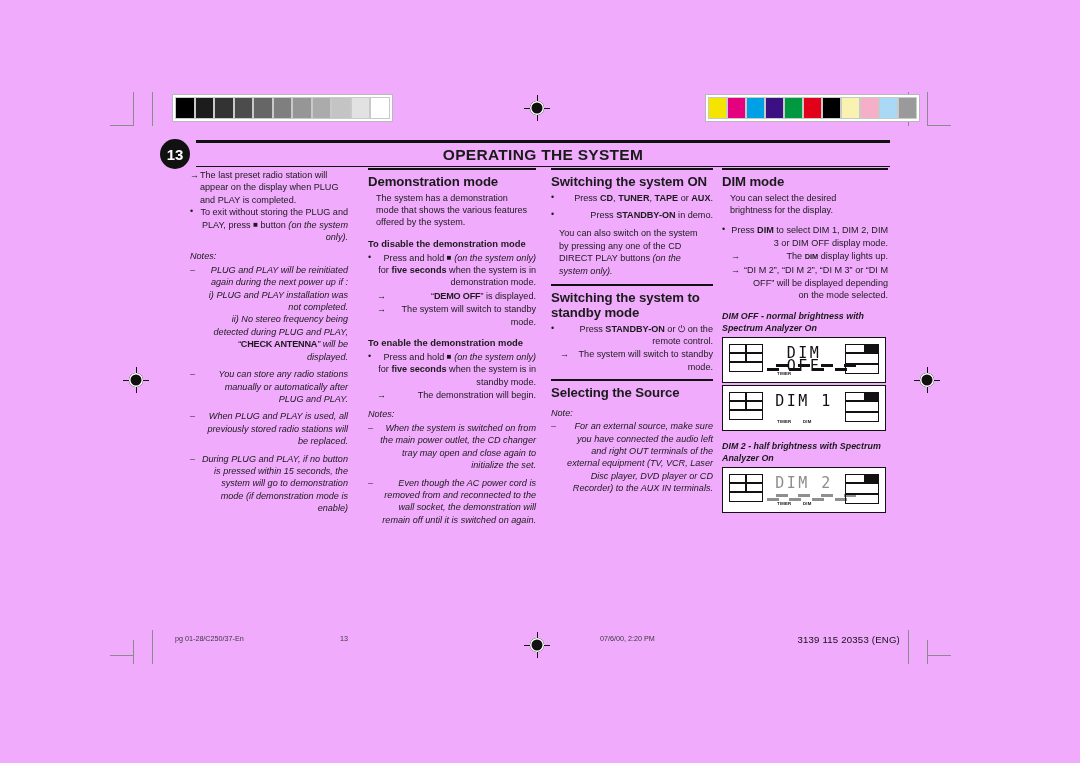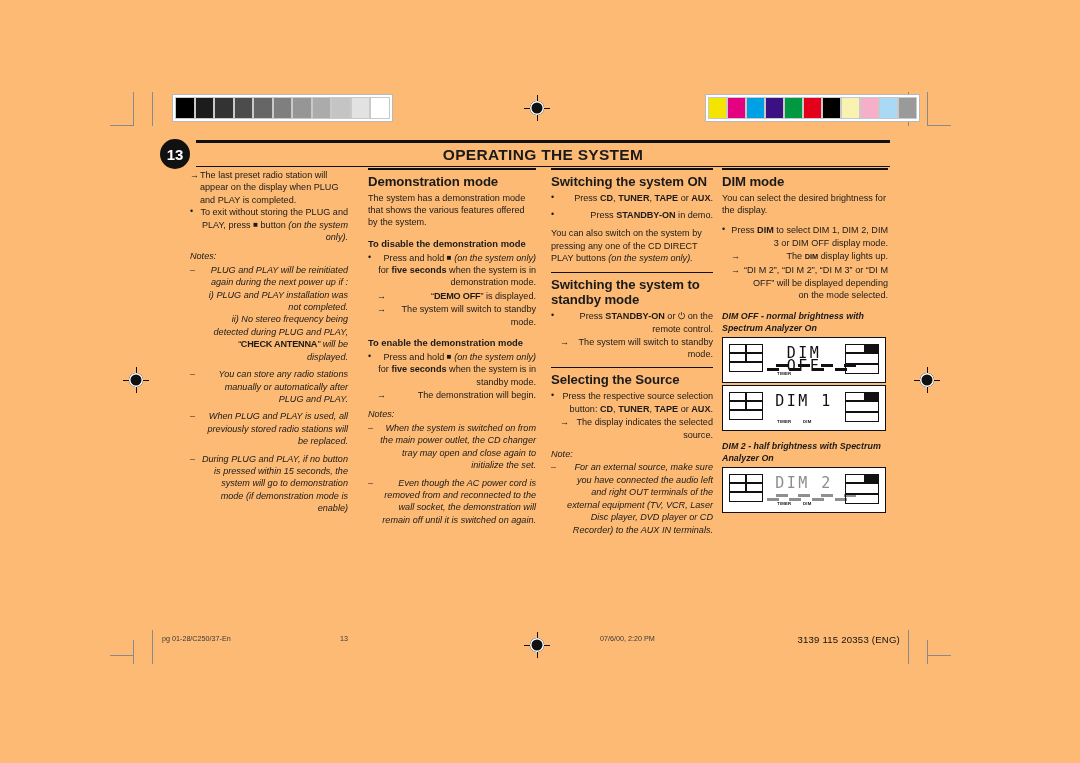--- a/index.html
+++ b/index.html
@@ -1,18 +1,18 @@
 <!DOCTYPE html>
 <html><head>
 <meta charset="utf-8">
 <style>
   html,body{margin:0;padding:0;background:#ffffff;}
   body{width:1080px;height:763px;overflow:hidden;
        font-family:"Liberation Sans", sans-serif;color:#1a1a1a;}
-  .page{position:relative;width:1080px;height:763px;background:#fdba74;}
+  .page{position:relative;width:1080px;height:763px;background:#f0abfc;}
 
   
   .crop{position:absolute;background:#8a8a8a;}
   .regmark{position:absolute;width:26px;height:26px;}
   .regmark .ring{position:absolute;left:6px;top:6px;width:14px;height:14px;
       border-radius:50%;background:#111;box-shadow:0 0 0 1.5px #fff inset,0 0 0 2.5px #111 inset;}
   .regmark .h{position:absolute;left:0;top:12.5px;width:26px;height:1.4px;background:#111;}
   .regmark .v{position:absolute;top:0;left:12.5px;height:26px;width:1.4px;background:#111;}
 
   .barstrip{position:absolute;display:flex;padding:2px;background:#fff;
@@ -33,21 +33,21 @@
   
   .col{position:absolute;top:168px;font-size:9.1px;line-height:12.4px;}
   .c1{left:190px;width:158px;}
   .c2{left:368px;width:168px;}
   .c3{left:551px;width:162px;}
   .c4{left:722px;width:166px;}
 
   h2.sec{font-size:13.2px;font-weight:bold;margin:0 0 3px;line-height:15px;letter-spacing:-.1px;}
   .sec-rule{height:1.6px;background:#111;margin-bottom:4px;}
   h3.sub{font-size:9.4px;font-weight:bold;margin:9px 0 2px;line-height:11.8px;}
-  p{margin:0 0 7px;}
+  p{margin:0 8px 7px;}
   .intro{margin-bottom:8px;}
   b{font-weight:bold;}
   .it{font-style:italic;}
   .notes-hd{font-style:italic;margin:7px 0 1px;}
 
   ul{list-style:none;margin:0 0 6px;padding:0;}
   li{position:relative;padding-left:9px;margin-bottom:5px;text-align:right;}
   li:before{content:"\2022";position:absolute;left:0;top:-1px;font-size:9px;}
   li.dash{padding-left:9px;font-style:italic;}
   li.dash:before{content:"\2013";left:0;top:0;}
@@ -71,21 +71,21 @@
       text-align:center;color:#111;}
   .lcd.dim2 .seg{color:#8d8d8d;}
   .lcd .spec{position:absolute;left:44px;right:44px;bottom:9px;height:9px;}
   .lcd .spec span{position:absolute;height:2.6px;background:#111;}
   .lcd.dim2 .spec span{background:#8f8f8f;}
   .lcd .tinylbl{position:absolute;bottom:2px;font-size:4.3px;font-weight:bold;
       letter-spacing:.2px;color:#111;}
 
   
   .footer{position:absolute;left:160px;top:634px;width:740px;font-size:7.2px;color:#3a3a3a;}
-  .footer .fl{position:absolute;left:2px;}
+  .footer .fl{position:absolute;left:15px;}
   .footer .fp{position:absolute;left:180px;}
   .footer .fd{position:absolute;left:440px;}
   .footer .fr{position:absolute;right:0;font-size:9.6px;color:#111;letter-spacing:.2px;}
 </style>
 </head>
 <body>
 
 <div class="page">
 
   <div class="crop" style="left:133px;top:92px;width:1px;height:34px;"></div>
@@ -255,31 +255,20 @@
         <b>STANDBY-ON</b>
         <span>or</span>
         <span>⏻</span>
         <span>on the remote control.</span>
         <div class="arrow">The system will switch to standby mode.</div>
       </li>
     </ul>
 
     <div class="sec-rule"></div>
     <h2 class="sec">Selecting the Source</h2>
-    <ul>
-      <li>
-        <span>Press the respective source selection button:</span>
-        <b>CD</b>,
-        <b>TUNER</b>,
-        <b>TAPE</b>
-        <span>or</span>
-        <b>AUX</b>.
-        <div class="arrow">The display indicates the selected source.</div>
-      </li>
-    </ul>
     <div class="notes-hd">Note:</div>
     <ul>
       <li class="dash"><span>For an external source, make sure you have connected the audio left and right OUT terminals of the external equipment (TV, VCR, Laser Disc player, DVD player or CD Recorder) to the AUX IN terminals.</span></li>
     </ul>
   </div>
 
   <div class="col c4">
     <div class="sec-rule"></div>
     <h2 class="sec">DIM mode</h2>
     <p class="intro">You can select the desired brightness for the display.</p>

